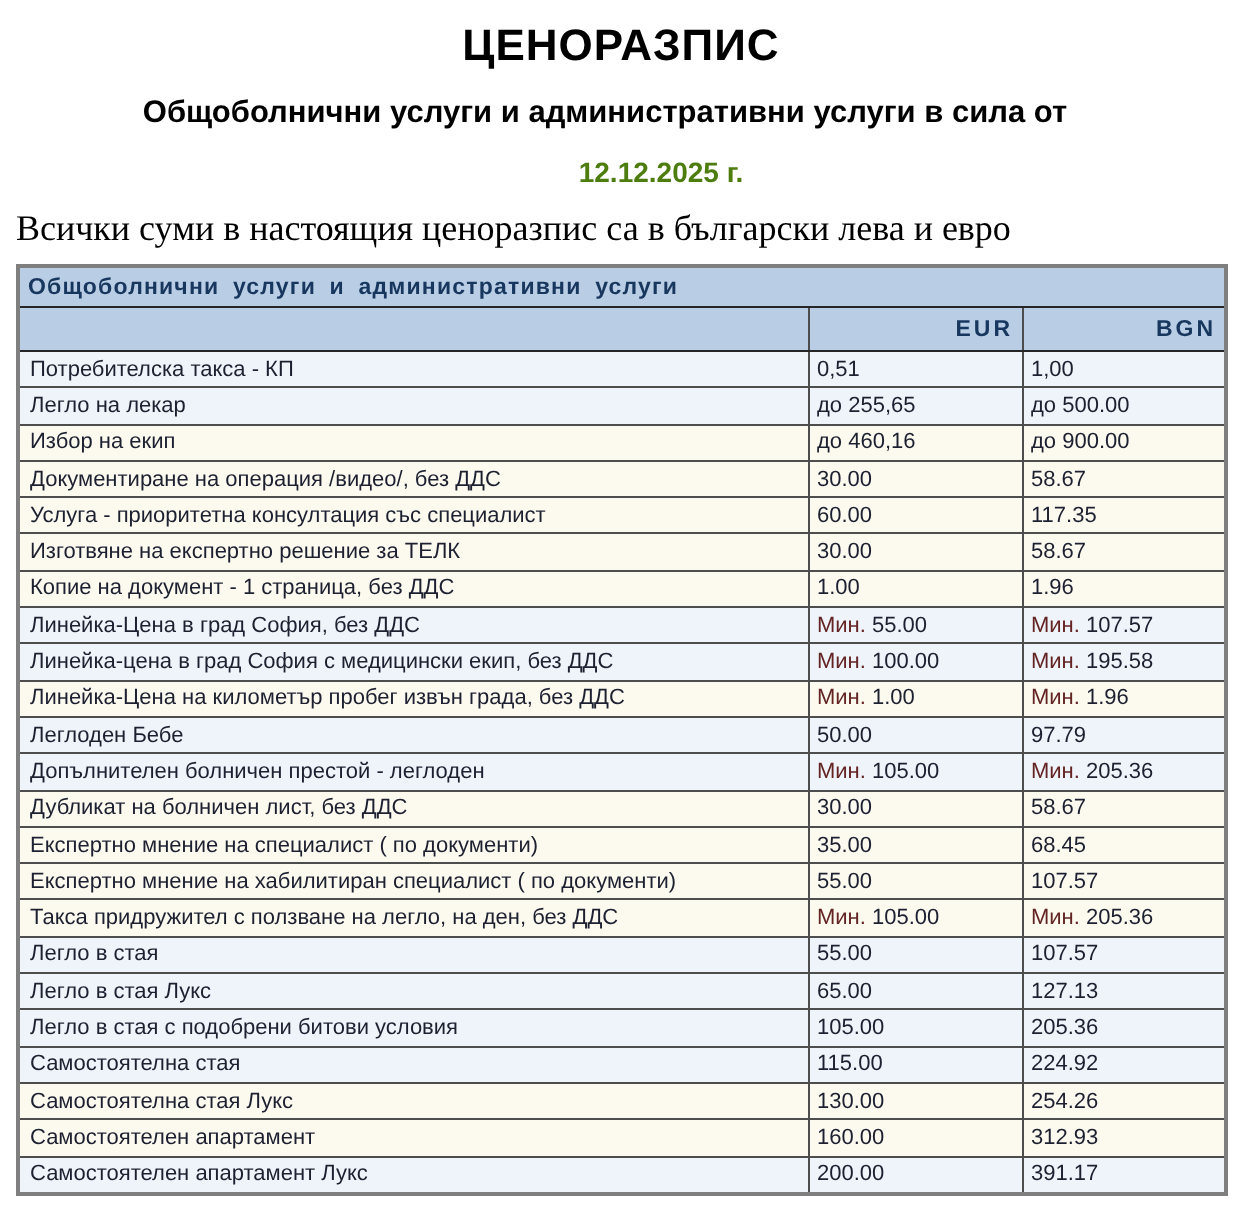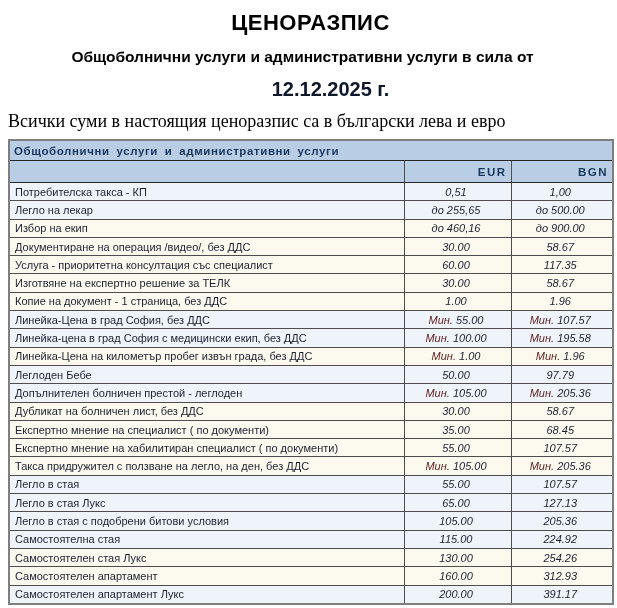--- a/index.html
+++ b/index.html
@@ -19,23 +19,23 @@
     letter-spacing: 0.5px;
     margin: 2px 0 12px 4px;
   }
   .doc-subtitle {
     font-size: 15.5px;
     font-weight: bold;
     color: #000000;
     margin: 0 12px 12px 0;
   }
   .doc-date {
-    font-size: 20px;
-    font-weight: bold;
-    color: #0f172a;
+    font-size: 14px;
+    font-weight: bold;
+    color: #4d7c0f;
     margin: 0 0 10px 0;
     padding-left: 44px;
   }
   .doc-note {
     font-family: "Liberation Serif", "DejaVu Serif", serif;
     font-size: 18px;
     color: #000000;
     text-align: left;
     margin: 4px 0 7px 8px;
   }
@@ -75,21 +75,21 @@
     height: 21px;
     text-align: right;
     border-bottom: 1px solid #262626;
   }
   tr.data-row td {
     height: 17.3px;
     font-size: 11px;
     color: #1c2030;
   }
   tr.data-row td.c-label { text-align: left; padding-left: 5px; }
-  tr.data-row td.c-eur, tr.data-row td.c-bgn { text-align: center; padding-right: 7px; font-style: italic; }
+  tr.data-row td.c-eur, tr.data-row td.c-bgn { text-align: left; padding-right: 7px; }
   tr.tint-blue td { background: var(--row-blue); }
   tr.tint-cream td { background: var(--row-cream); }
   .min-prefix { color: var(--min-color); }
 </style>
 </head>
 <body>
 
 <div id="page" style="--header-bg: #B9CDE5; --header-text: #17375E; --row-blue: #EFF3FA; --row-cream: #FCFAEF; --min-color: #632423;">
   <div class="heading-block">
     <div class="doc-title">ЦЕНОРАЗПИС</div>
@@ -229,21 +229,21 @@
       <td class="c-bgn">205.36</td>
     </tr>
 
     <tr class="data-row tint-blue">
       <td class="c-label">Самостоятелна стая</td>
       <td class="c-eur">115.00</td>
       <td class="c-bgn">224.92</td>
     </tr>
 
     <tr class="data-row tint-cream">
-      <td class="c-label">Самостоятелен стая Лукс</td>
+      <td class="c-label">Самостоятелна стая Лукс</td>
       <td class="c-eur">130.00</td>
       <td class="c-bgn">254.26</td>
     </tr>
 
     <tr class="data-row tint-cream">
       <td class="c-label">Самостоятелен апартамент</td>
       <td class="c-eur">160.00</td>
       <td class="c-bgn">312.93</td>
     </tr>
 

